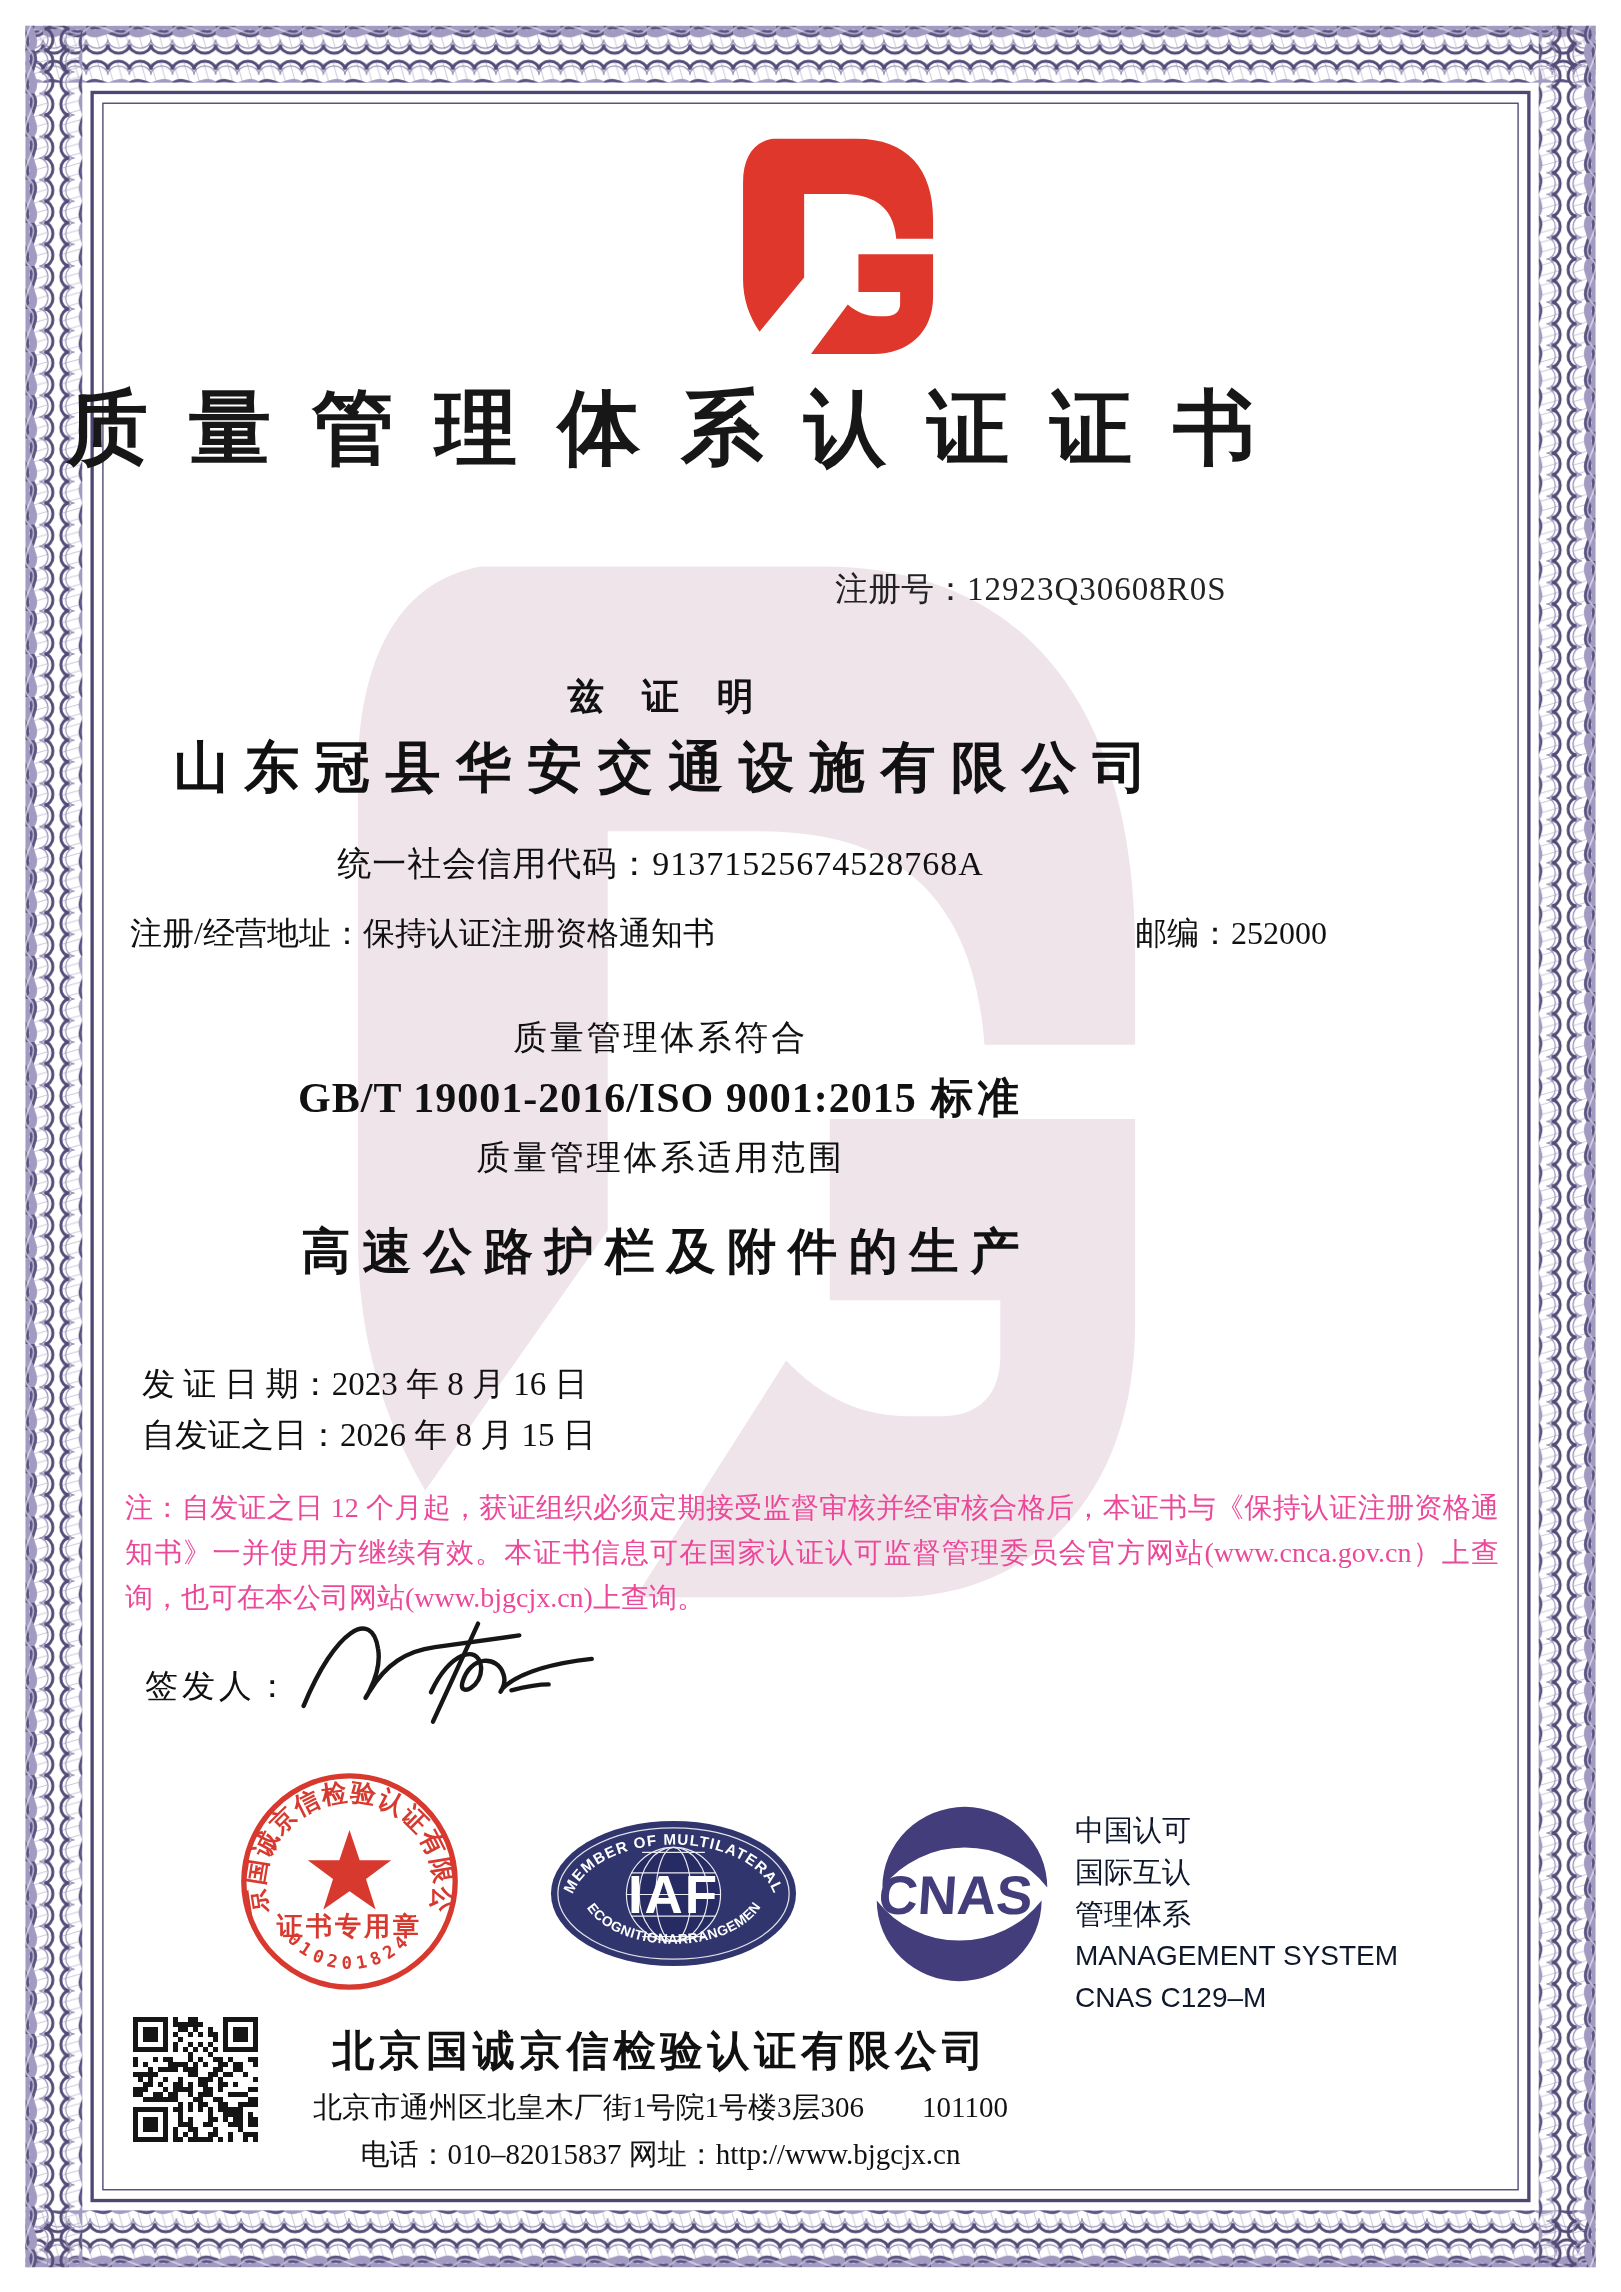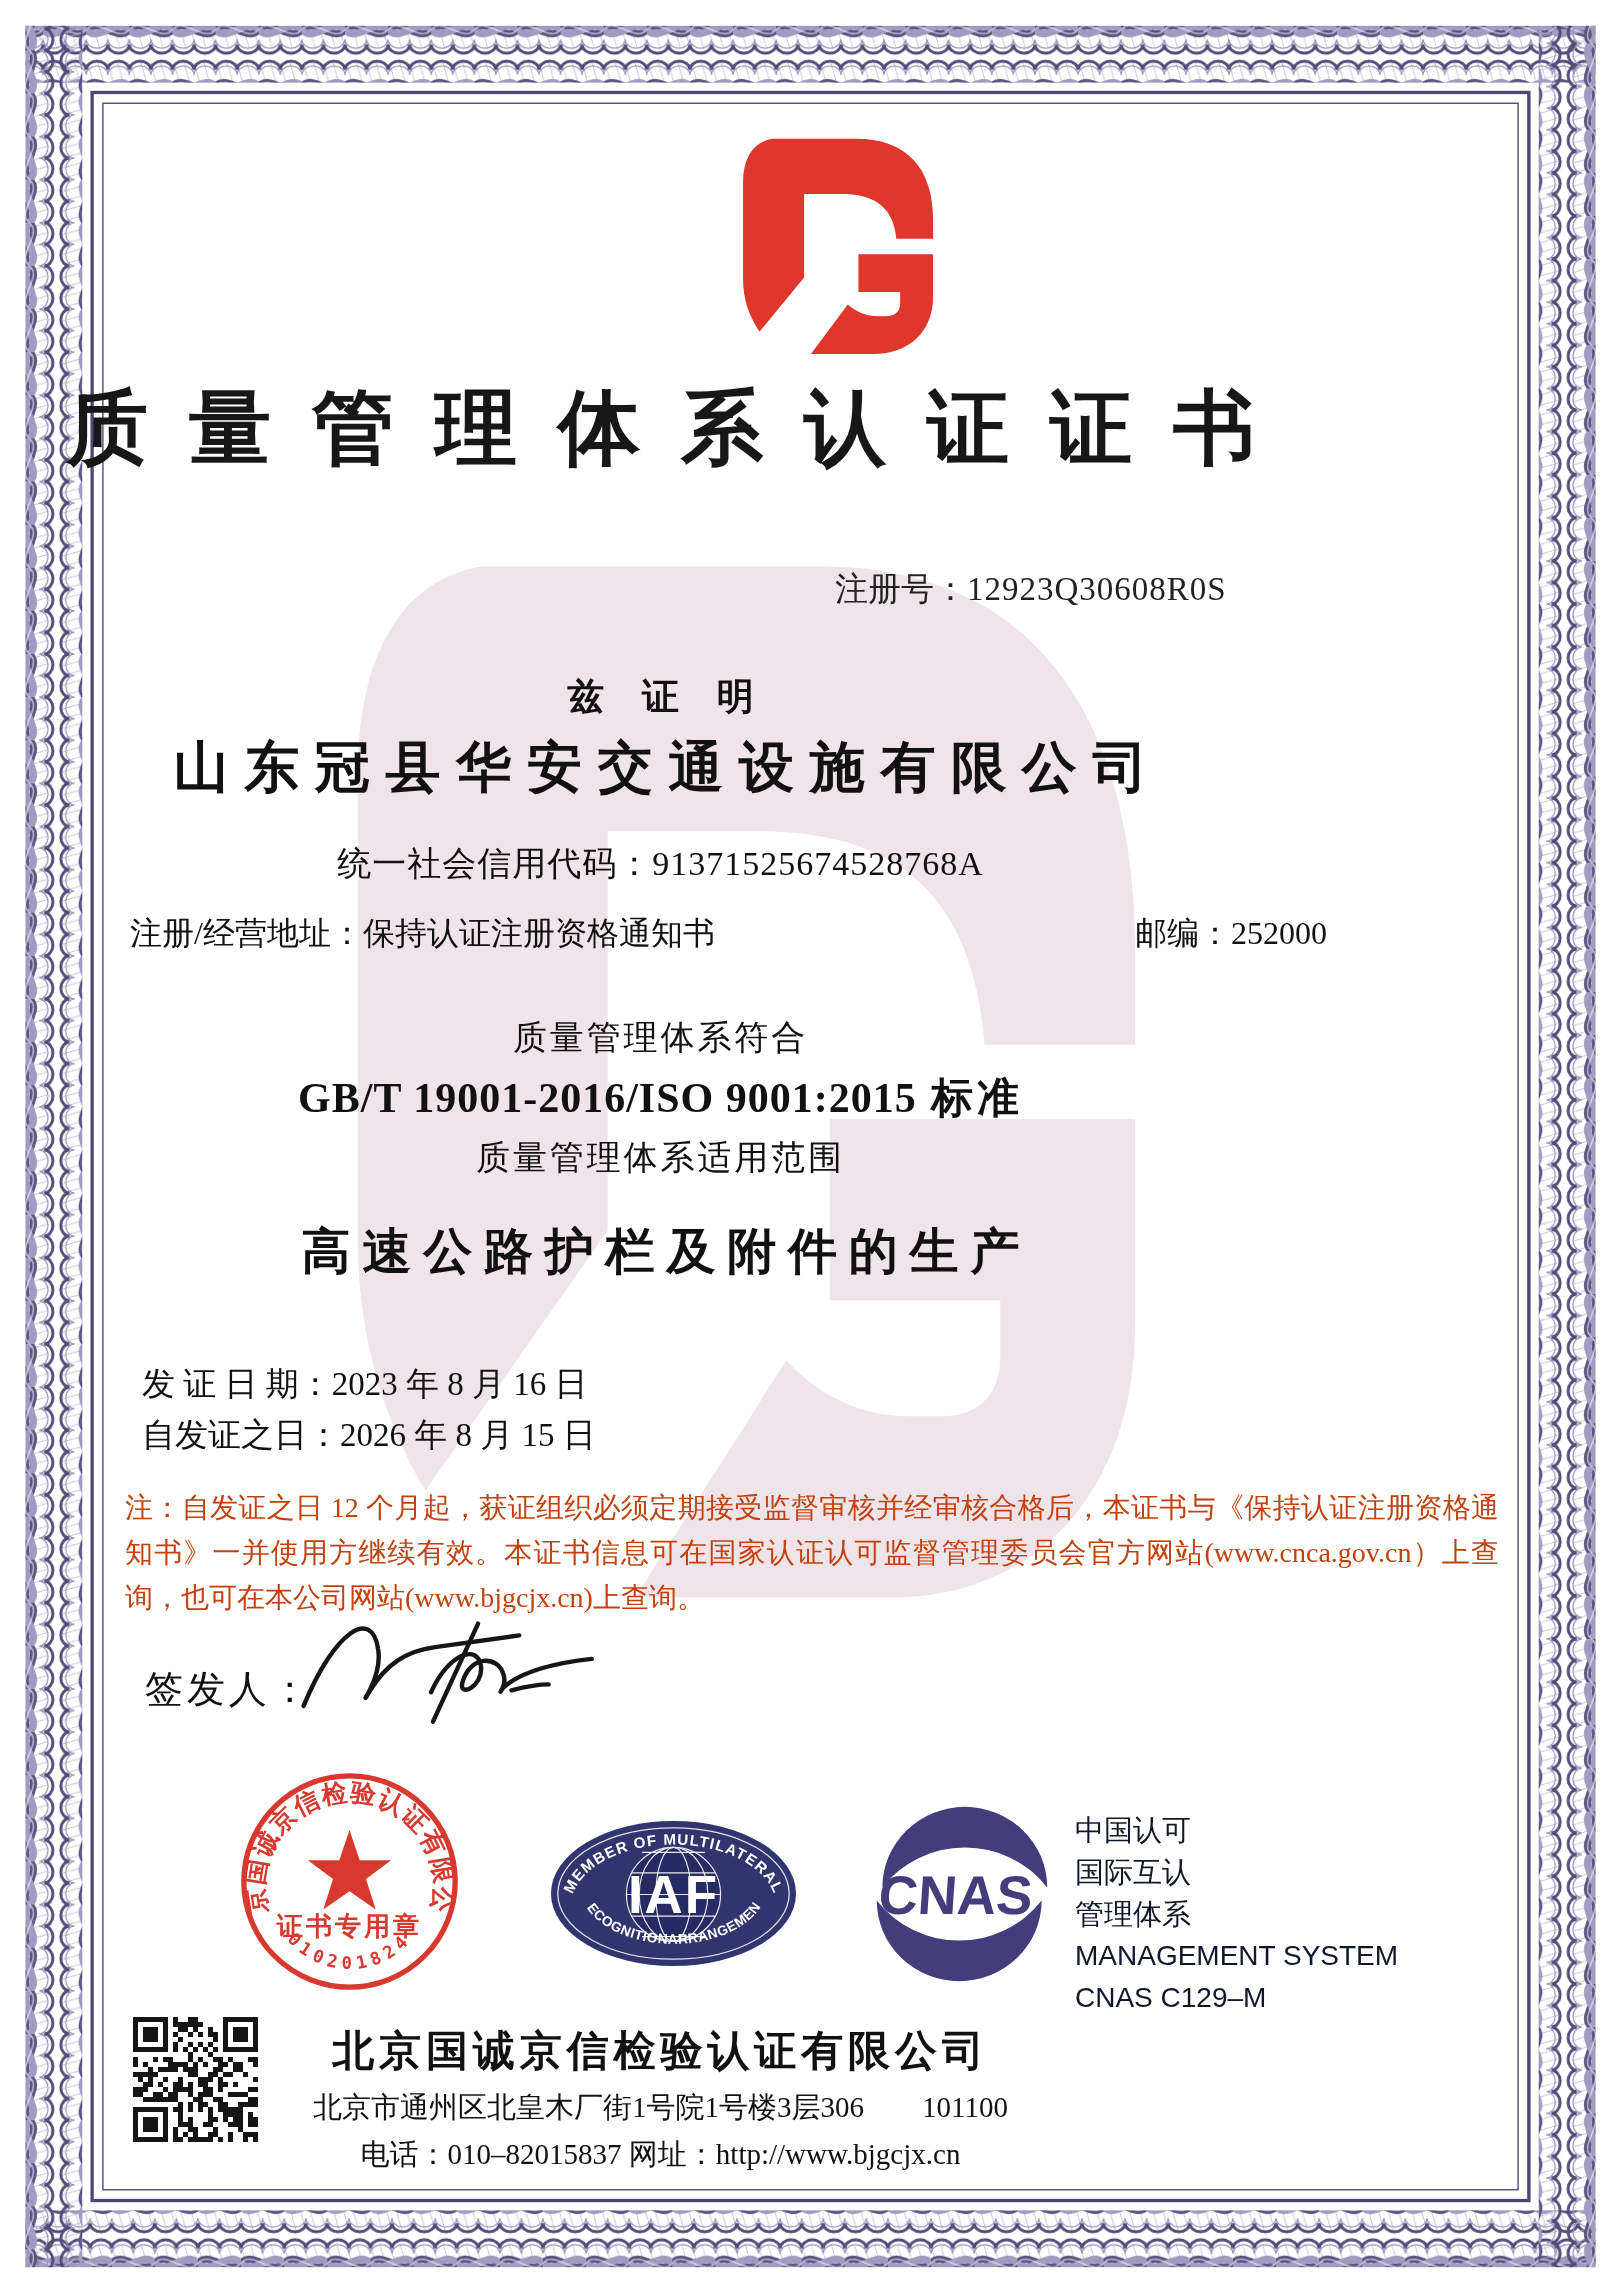--- a/index.html
+++ b/index.html
@@ -21,22 +21,22 @@
   .addr-left{position:absolute;left:130px;top:0;}
   .addr-right{position:absolute;left:1135px;top:0;}
   .conform{top:1015px;font-size:34px;letter-spacing:2.9px;}
   .standard{top:1070px;font-size:42px;font-weight:900;letter-spacing:1px;}
   .standard .suffix{letter-spacing:3.9px;}
   .scopehead{top:1135px;font-size:34px;letter-spacing:2.9px;}
   .scope{top:1219px;font-size:49px;font-weight:900;letter-spacing:11.8px;text-indent:11.8px;}
   .dateline1{top:1362px;left:142px;font-size:33px;}
   .dateline2{top:1413px;left:142px;font-size:33px;}
   .note{top:1486px;left:125px;width:1374px;font-size:28px;line-height:1.6;
-        text-align:justify;color:#c2410c;}
-  .signer{top:1664px;left:145px;font-size:38px;letter-spacing:3.9px;}
+        text-align:justify;color:#ec4899;}
+  .signer{top:1664px;left:145px;font-size:33px;letter-spacing:3.9px;}
   .accred{top:1809px;left:1075px;font-size:29px;line-height:42px;color:#0f172a;}
   .accred .en{font-family:"Liberation Sans","DejaVu Sans",sans-serif;font-size:28px;}
   .footer-org{top:2023px;font-family:"Liberation Sans","DejaVu Sans",sans-serif;
               font-weight:900;font-size:42px;letter-spacing:4.9px;}
   .footer-addr{top:2088px;font-size:29px;}
   .footer-contact{top:2135px;font-size:29px;}
 </style>
 </head>
 <body>
 

